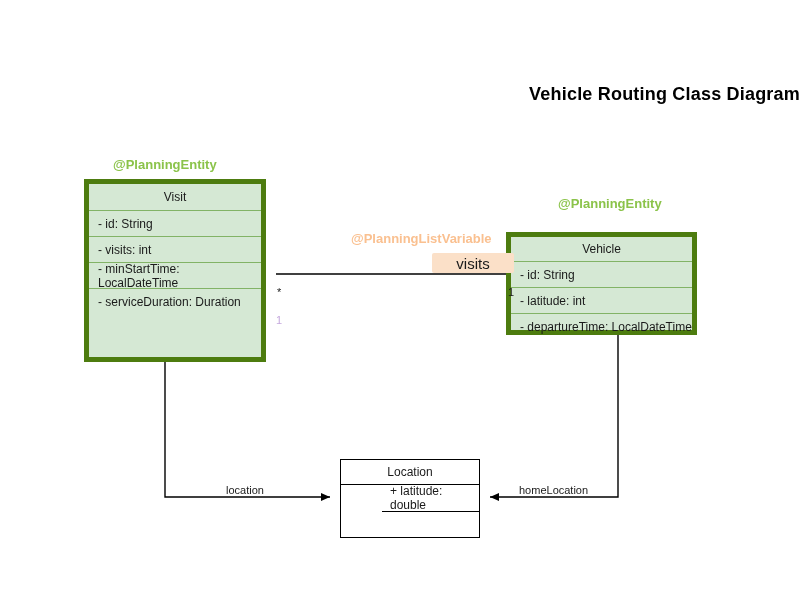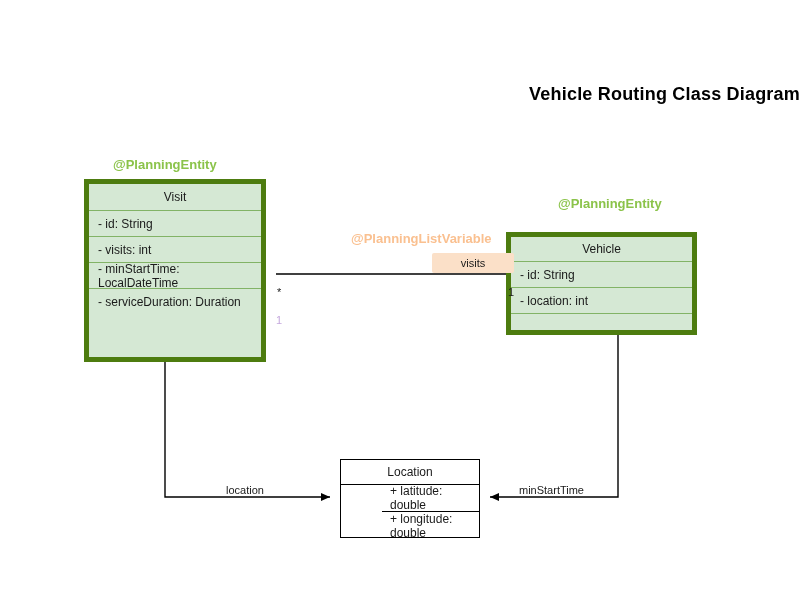--- a/index.html
+++ b/index.html
@@ -118,21 +118,21 @@
   .edge-label {
     position: absolute;
     font-size: 11px;
     color: #1a1a1a;
     white-space: nowrap;
   }
   .role-chip {
     position: absolute;
     background: #fbe0c8;
     border-radius: 2px;
-    font-size: 11px;
+    font-size: 15px;
     color: #1a1a1a;
     display: flex;
     align-items: center;
     justify-content: center;
     white-space: nowrap;
   }
   #chip-visits { left: 432px; top: 253px; width: 82px; height: 20px; }
 
   .mult {
     position: absolute;
@@ -188,34 +188,34 @@
     <div class="class-name">Visit</div>
     <div class="attr">- id: String</div>
     <div class="attr">- visits: int</div>
     <div class="attr">- minStartTime: LocalDateTime</div>
     <div class="attr last">- serviceDuration: Duration</div>
   </div>
 
   <div class="uml-class" id="class-vehicle">
     <div class="class-name">Vehicle</div>
     <div class="attr">- id: String</div>
-    <div class="attr">- location: int</div>
+    <div class="attr">- latitude: int</div>
+    <div class="attr last">- departureTime: LocalDateTime</div>
   </div>
 
   <div class="uml-class plain" id="class-location">
     <div class="class-name">Location</div>
     <div class="attr">+ latitude: double</div>
-    <div class="attr last">+ longitude: double</div>
   </div>
 
   <div class="role-chip" id="chip-visits">visits</div>
 
   <div class="mult dark" id="mult-visit-star">*</div>
 
   <div class="mult lilac" id="mult-visit-one">1</div>
 
   <div class="mult dark" id="mult-vehicle-one">1</div>
 
   <div class="edge-label" id="lbl-location">location</div>
 
-  <div class="edge-label" id="lbl-homelocation">minStartTime</div>
+  <div class="edge-label" id="lbl-homelocation">homeLocation</div>
 
 </div>
 
 </body></html>

